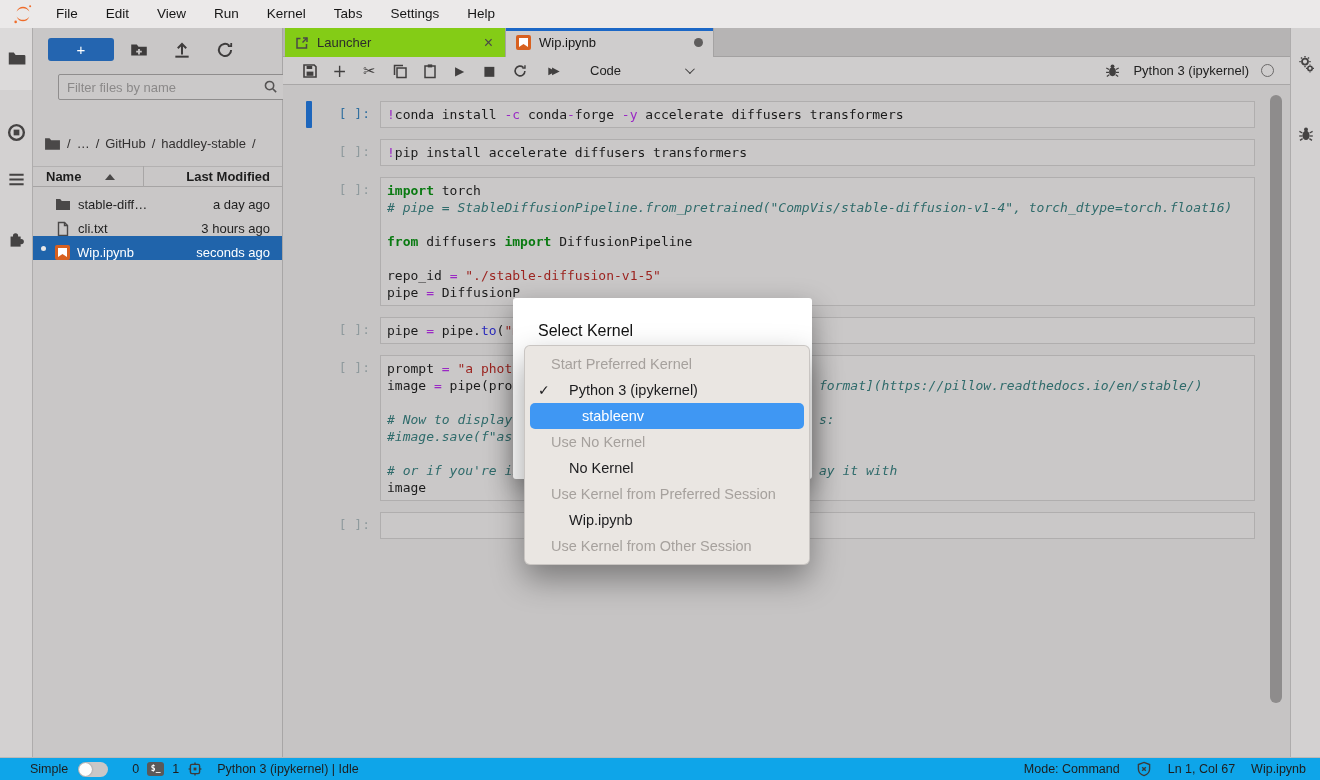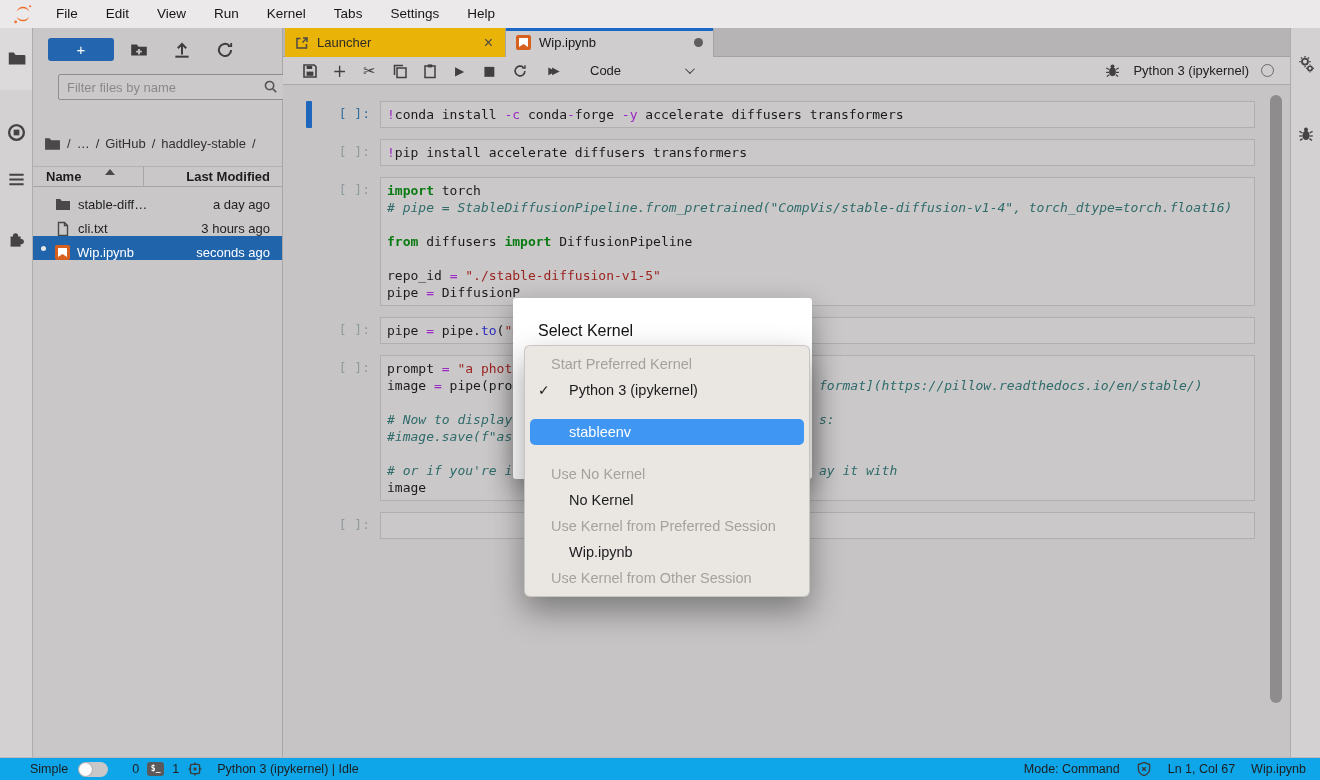--- a/index.html
+++ b/index.html
@@ -27,39 +27,39 @@
   .btn-new { position:absolute; left:15px; top:0; width:66px; height:23px; background:#2465b0; border:none; border-radius:3px; color:#fff; font-size:15px; line-height:21px; }
   .fb-tool { position:absolute; top:2px; width:20px; height:20px; color:#3e3c3c; }
   .fb-tool svg { width:100%; height:100%; }
   .fb-filter { position:absolute; top:46px; left:25px; width:227px; height:26px; }
   .fb-filter input { width:100%; height:100%; border:1px solid #8f8d8d; border-radius:2px; background:#cbc9c9; padding:0 26px 0 8px; font-size:13px; color:#2c2c2c; }
   .fb-filter input::placeholder { color:#8b8989; }
   .fb-filter .search-ic { position:absolute; right:7px; top:5px; width:15px; height:15px; color:#555353; }
   .breadcrumb { position:absolute; top:105px; left:11px; right:6px; height:20px; display:flex; align-items:center; gap:6px; font-size:13px; color:#333131; }
   .breadcrumb .crumb-folder { width:17px; height:15px; color:#4a4848; }
   .fb-header { position:absolute; top:138px; left:0; right:0; height:21px; display:flex; align-items:center; font-size:13px; font-weight:bold; color:#1d1d1d; border-top:1px solid #b3b1b1; border-bottom:1px solid #a6a4a4; }
-  .fb-header .col-name { width:110px; padding-left:13px; display:flex; align-items:flex-start; gap:24px; }
+  .fb-header .col-name { width:110px; padding-left:13px; display:flex; align-items:center; gap:24px; }
   .tri-up { width:0; height:0; border-left:5px solid transparent; border-right:5px solid transparent; border-bottom:6px solid #4a4848; }
   .fb-header .col-div { width:1px; height:21px; background:#a8a6a6; }
   .fb-header .col-mod { flex:1; text-align:right; padding-right:12px; }
   .fb-rows { position:absolute; top:160px; left:0; right:0; }
   .fb-row { height:24px; display:flex; align-items:flex-end; font-size:13px; color:#1f1f1f; padding-left:22px; position:relative; }
   .fb-row .f-ic { width:16px; height:15px; margin-right:7px; color:#4a4848; flex:none; }
   .fb-row .f-name { flex:1; white-space:nowrap; overflow:hidden; }
   .fb-row .f-time { padding-right:12px; }
   .fb-row.selected { background:#2064ab; color:#fff; padding-left:22px; }
   .fb-row.selected .run-dot { position:absolute; left:8px; top:10px; width:5px; height:5px; border-radius:50%; background:#e9e7e7; }
   .nbicon { width:15px; height:15px; background:#d8601f; border-radius:2px; position:relative; flex:none; margin-right:7px; }
   .nbicon i { position:absolute; left:3px; top:3px; width:9px; height:9px; background:#fff; clip-path:polygon(0 0,100% 0,100% 100%,50% 68%,0 100%); }
 
   
   .main { position:absolute; left:283px; right:30px; top:0; bottom:0; background:#c6c4c4; }
   .tabbar { position:absolute; top:0; left:0; right:0; height:29px; background:#b6b4b4; border-bottom:1px solid #a3a1a1; display:flex; }
   .tab { height:29px; display:flex; align-items:center; font-size:13px; color:#2c2c2c; border-right:1px solid #a5a3a3; padding:0 10px; position:relative; }
-  .tab.inactive { background:#eab308; width:221px; margin-left:2px; }
+  .tab.inactive { background:#84cc16; width:221px; margin-left:2px; }
   .tab.active { background:#cfcdcd; width:208px; box-shadow:inset 0 3px 0 #1b67c6; color:#161616; }
   .tab .t-ic { width:14px; height:14px; margin-right:8px; color:#4a4848; flex:none; }
   .tab .t-label { flex:1; }
   .tab .t-close { font-size:16px; color:#4a4848; padding:0 2px; }
   .dirty-dot { width:9px; height:9px; border-radius:50%; background:#5f5d5d; }
 
   .nbtoolbar { position:absolute; top:29px; left:0; right:0; height:28px; background:#cfcdcd; border-bottom:1px solid #a9a7a7; display:flex; align-items:center; color:#413f3f; padding:0 16px 0 18px; }
   .tb-btn { width:17px; height:17px; margin-right:13px; display:flex; align-items:center; justify-content:center; font-size:14px; color:#413f3f; }
   .tb-btn svg { width:16px; height:16px; }
   .tb-glyph { font-family:"DejaVu Sans",sans-serif; }
@@ -94,21 +94,21 @@
   .rbar-icon { position:absolute; left:6px; width:18px; height:18px; }
   .rbar-icon svg { width:100%; height:100%; }
 
   
   .dialog { position:absolute; left:513px; top:298px; width:299px; height:181px; background:#ffffff; border-radius:3px; box-shadow:0 10px 28px rgba(0,0,0,.38); z-index:40; }
   .dialog-title { position:absolute; left:25px; top:24px; font-size:16px; font-weight:500; color:#121212; }
   .dropdown { position:absolute; left:524px; top:345px; width:286px; background:#eae6e2; border:1px solid rgba(0,0,0,.14); border-radius:6px; box-shadow:0 14px 32px rgba(0,0,0,.38); z-index:50; padding:5px 0; font-size:14.5px; }
   .dd-row { height:26px; line-height:26px; position:relative; color:#1c1c1e; padding-left:44px; white-space:nowrap; }
   .dd-row.header { color:#a6a19d; padding-left:26px; }
   .dd-row .check { position:absolute; left:13px; top:0; font-size:14px; color:#1c1c1e; }
-  .dd-row.highlight { background:#3f97f3; color:#fff; margin:16px 5px; border-radius:5px; padding-left:39px; }
+  .dd-row.highlight { background:#3f97f3; color:#fff; margin:0 5px; border-radius:5px; padding-left:52px; }
 
   
   .statusbar { position:absolute; left:0; right:0; bottom:0; height:23px; background:#0ea5e9; border-top:1px solid #bbb9b9; display:flex; align-items:center; font-size:12.5px; color:#1e1e1e; }
   .sb-left { display:flex; align-items:center; padding-left:30px; gap:0; }
   .toggle { width:30px; height:15px; border-radius:8px; background:#c9c7c7; margin-left:10px; position:relative; }
   .toggle .knob { position:absolute; left:1px; top:1px; width:13px; height:13px; border-radius:50%; background:#fdfdfd; box-shadow:0 0 2px rgba(0,0,0,.35); }
   .term-badge { width:17px; height:14px; background:#5b5959; border-radius:3px; color:#fff; font:bold 8px/14px "DejaVu Sans Mono",monospace; text-align:center; }
   .sb-ic { width:16px; height:16px; color:#3c3a3a; }
   .sb-right { margin-left:auto; display:flex; align-items:center; padding-right:14px; }
   .gap8{width:8px;} .gap14{width:14px;} .gap16{width:16px;} .gap24{width:24px;}

